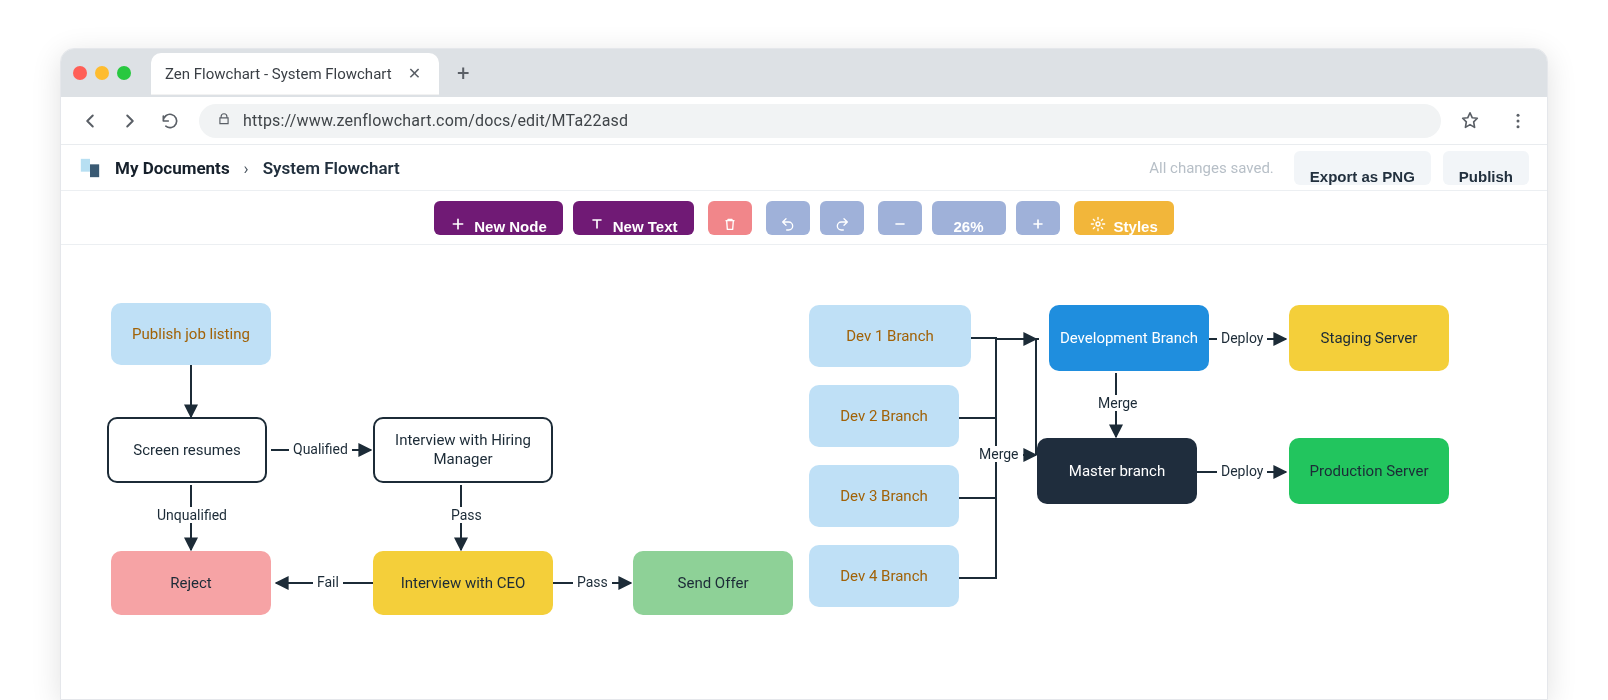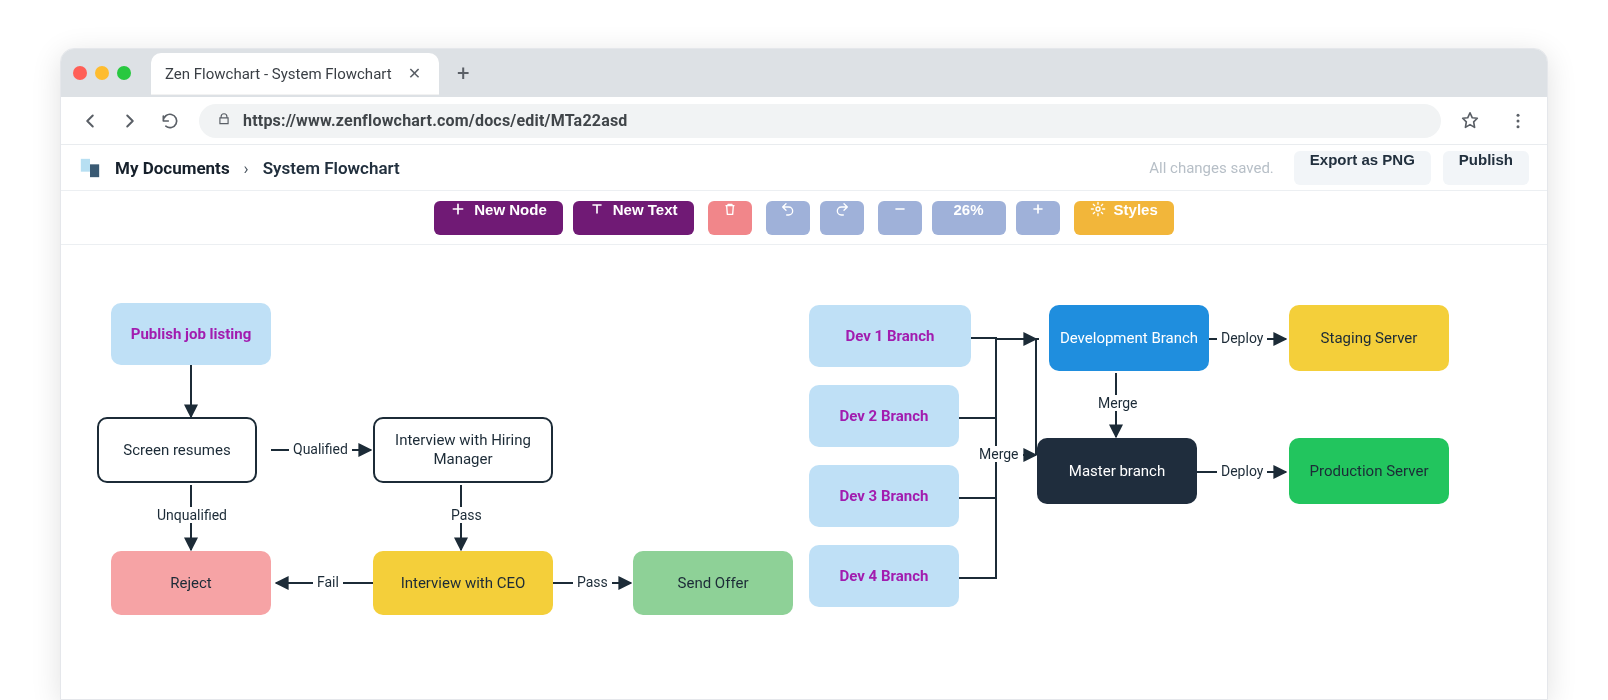--- a/index.html
+++ b/index.html
@@ -9,49 +9,49 @@
   .tabstrip { display:flex; align-items:center; height:48px; background:#dde1e5; padding:0 12px; gap:10px; }
   .win-controls { display:flex; gap:8px; margin-right:10px; }
   .wc { width:14px; height:14px; border-radius:50%; }
   .wc.red{background:#ff5f57}.wc.yellow{background:#febc2e}.wc.green{background:#28c840}
   .tab { display:flex; align-items:center; background:#ffffff; height:42px; padding:0 14px; border-radius:10px 10px 0 0; gap:12px; margin-bottom:-1px; box-shadow:0 -1px 0 rgba(0,0,0,.05) inset; }
   .tab-title { font-size:15px; color:#3a3f45; }
   .tab-close { font-size:16px; color:#5a5f66; cursor:pointer; padding:2px 4px; }
   .newtab { font-size:22px; color:#5a5f66; padding:0 8px; cursor:pointer; }
   .urlbar { display:flex; align-items:center; height:48px; padding:0 18px; gap:18px; border-bottom:1px solid #e9ecef; background:#ffffff; }
   .nav-icn { width:22px; height:22px; color:#5a5f66; cursor:pointer; display:flex; align-items:center; justify-content:center; }
-  .url-pill { flex:1; display:flex; align-items:center; gap:12px; background:#f1f3f4; border-radius:30px; height:34px; padding:0 18px;font-weight:bold; }
+  .url-pill { flex:1; display:flex; align-items:center; gap:12px; background:#f1f3f4; border-radius:30px; height:34px; padding:0 18px; }
   .lock { width:14px; height:14px; }
   .url-text { font-size:16px; color:#404549; letter-spacing:.2px; }
   .url-actions { display:flex; align-items:center; gap:26px; }
   
   .app-header { display:flex; align-items:center; height:46px; padding:0 18px; border-bottom:1px solid #eceff2; }
   .app-logo { width:22px; height:22px; margin-right:14px; }
   .app-logo .a{fill:#b7dff2}.app-logo .b{fill:#3a5a73}
   .crumb { display:flex; align-items:center; gap:14px; font-size:17px; }
   .crumb-root { font-weight:700; color:#16202b; }
   .crumb-sep { color:#4a5560; }
   .crumb-leaf { font-weight:600; color:#22303e; }
   .app-header-right { margin-left:auto; display:flex; align-items:center; gap:12px; }
   .saved { color:#b7bfc7; font-size:15px; margin-right:8px; }
-  .btn { border:none; border-radius:6px; height:34px; padding:0 16px; font-size:15px; cursor:pointer; display:inline-flex; align-items:flex-start; gap:8px; }
+  .btn { border:none; border-radius:6px; height:34px; padding:0 16px; font-size:15px; cursor:pointer; display:inline-flex; align-items:flex-end; gap:8px; }
   .btn.light { background:#f2f5f8; color:#22303e; font-weight:600; }
   
   .toolbar { display:flex; align-items:center; justify-content:center; gap:14px; height:54px; border-bottom:1px solid #eceff2; }
   .tgroup { display:flex; gap:10px; }
   .btn.green { background:#701a75; color:#fff; font-weight:600; }
   .btn.red   { background:#f1868a; color:#fff; width:44px; justify-content:center; padding:0; }
   .btn.blue  { background:#9fb1d9; color:#fff; width:44px; justify-content:center; padding:0; }
   .btn.bluelabel { background:#9fb1d9; color:#fff; font-weight:600; padding:0 22px; }
   .btn.yellow { background:#f2b63a; color:#fff; font-weight:600; }
   .icn { width:16px; height:16px; display:inline-block; }
   
   .canvas { position:relative; width:100%; height:calc(100% - 48px - 48px - 46px - 54px); background:#fff; }
   .node { position:absolute; display:flex; align-items:center; justify-content:center; text-align:center; border-radius:10px; font-size:15px; padding:6px 10px; line-height:1.25; cursor:move; }
-  .node.lightblue { background:#bfe0f6; color:#a21caf;font-weight:bold; }
+  .node.lightblue { background:#bfe0f6; color:#a16207; }
   .node.white { background:#fff; border:2px solid #1c2b37; color:#1c2b37; }
   .node.redn { background:#f6a3a5; color:#1c2b37; }
   .node.gold { background:#f4cf3a; color:#1c2b37; }
   .node.mint { background:#8ed197; color:#1c2b37; }
   .node.blue { background:#1f8ede; color:#fff; }
   .node.dark { background:#1f2d3d; color:#fff; }
   .node.greenn { background:#22c55e; color:#1c2b37; }
   .edge-label { position:absolute; font-size:14px; color:#1c2b37; background:#fff; padding:0 4px; }
   svg.edges { position:absolute; left:0; top:0; pointer-events:none; }
   .arrowhead { fill:#1c2b37; }
@@ -221,21 +221,21 @@
       <path class="stroke" d="M975 210 V 94 H 978"></path>
       <path class="stroke" d="M935 94 H 975" marker-end="url(#ah)"></path>
       <path class="stroke" d="M1055 128 V 192" marker-end="url(#ah)"></path>
       <path class="stroke" d="M1135 94 H 1225" marker-end="url(#ah)"></path>
       <path class="stroke" d="M1135 227 H 1225" marker-end="url(#ah)"></path>
     </svg>
 
     <div class="node lightblue" style="left:50px; top:58px; width:160px; height:62px;">
         <span>Publish job listing</span>
       </div>
-    <div class="node white" style="left:36px; top:172px; width:160px; height:66px;">
+    <div class="node white" style="left:46px; top:172px; width:160px; height:66px;">
         <span>Screen resumes</span>
       </div>
     <div class="node white" style="left:312px; top:172px; width:180px; height:66px;">
         <span>Interview with Hiring Manager</span>
       </div>
     <div class="node redn" style="left:50px; top:306px; width:160px; height:64px;">
         <span>Reject</span>
       </div>
     <div class="node gold" style="left:312px; top:306px; width:180px; height:64px;">
         <span>Interview with CEO</span>

